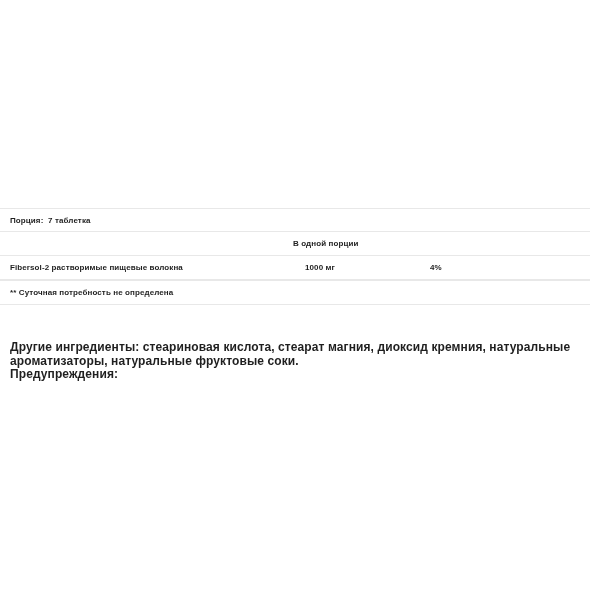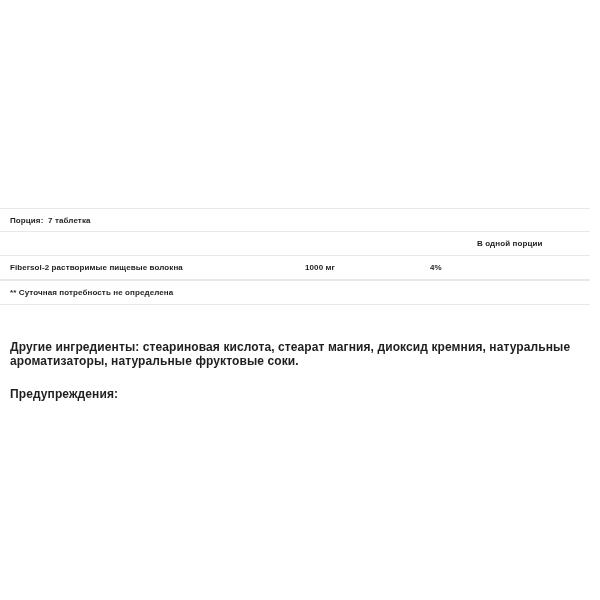--- a/index.html
+++ b/index.html
@@ -46,21 +46,20 @@
     font-weight: bold;
     color: #1f1f1f;
     letter-spacing: 0.1px;
   }
 
   .row-serving {
     height: 22px;
   }
   .row-header {
     height: 23px;
-    justify-content: space-between;
   }
   .row-item {
     height: 23px;
     gap: 12px;
   }
   .row-footnote {
     height: 23px;
   }
 
   .col-name {
@@ -90,21 +89,20 @@
   .notes p {
     margin: 0;
     font-size: 12px;
     font-weight: bold;
     color: #1f1f1f;
     line-height: 13.5px;
     letter-spacing: 0.1px;
   }
 
   .notes .para-warnings {
-    margin-top: 20px;
   }
 </style>
 </head>
 <body>
 
 <div class="page">
 
   <div class="facts-panel">
 
     <div class="rule"></div>

